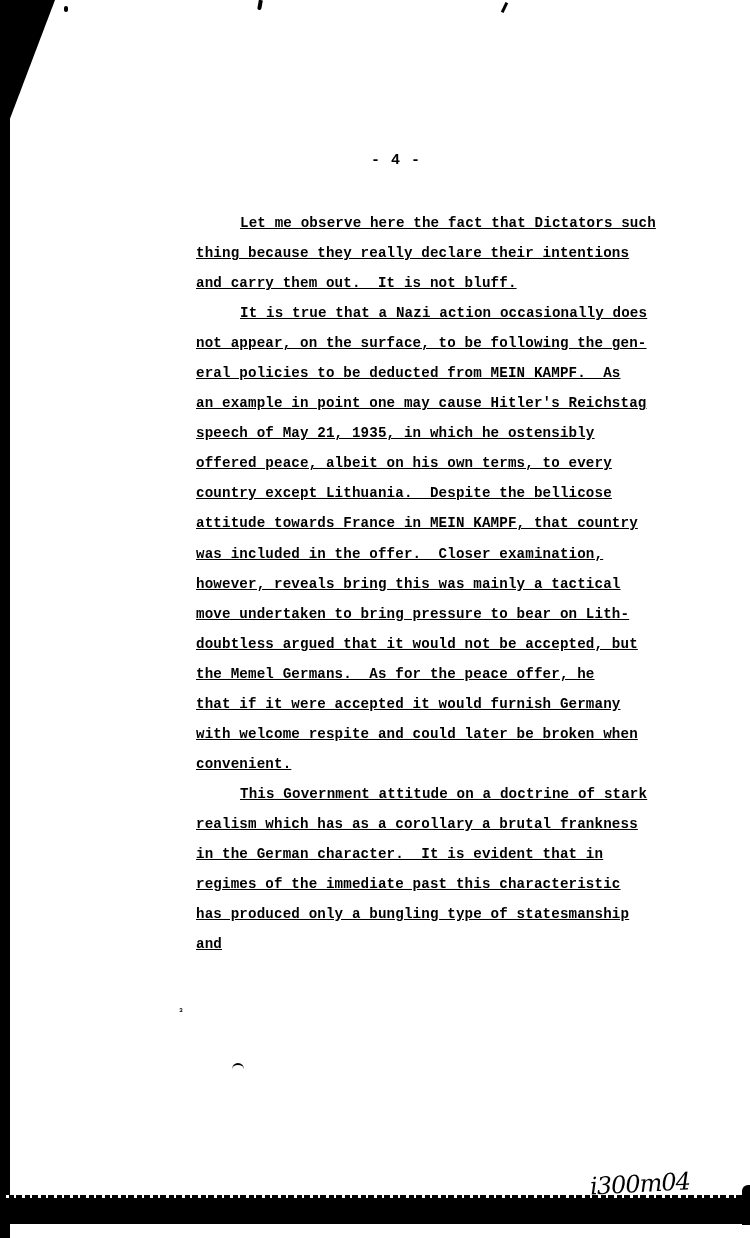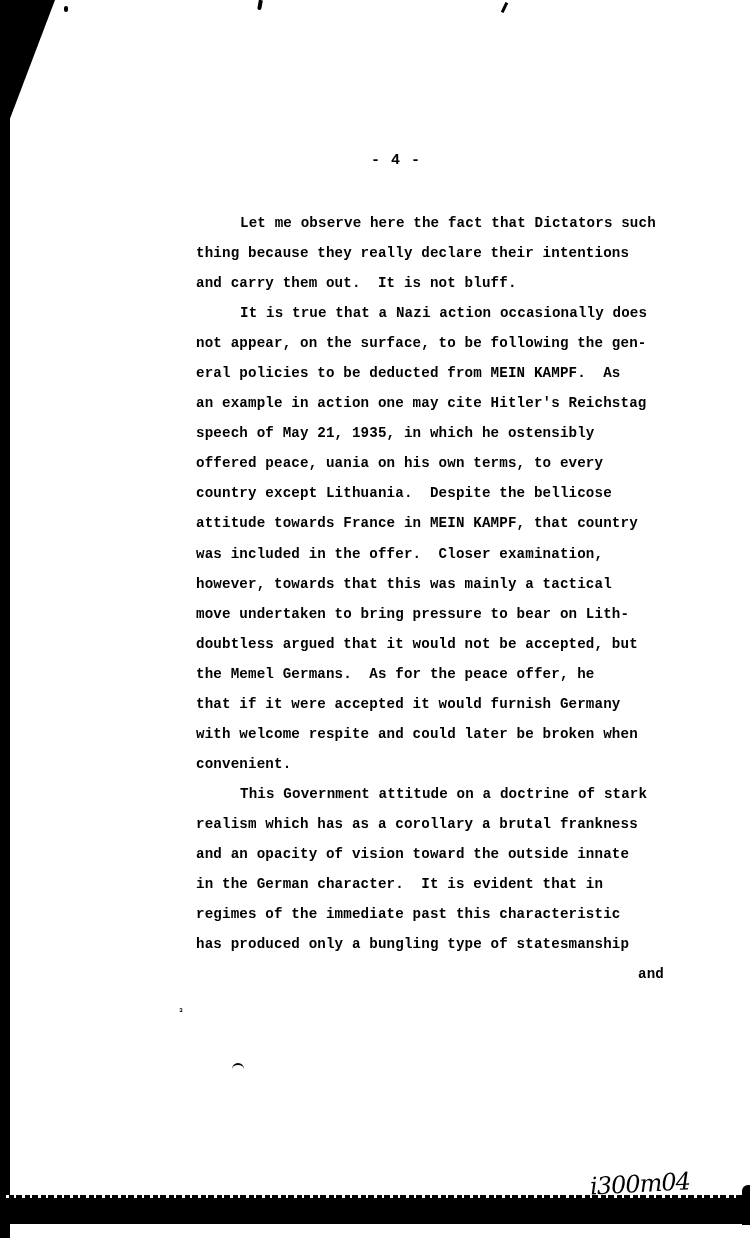--- a/index.html
+++ b/index.html
@@ -103,23 +103,24 @@
       top: 208px;
       width: 480px;
     }
     .line {
       height: 30.05px;
       line-height: 30px;
       font-size: 14.2px;
       font-weight: bold;
       white-space: pre;
       letter-spacing: 0.15px;
+      text-decoration: underline;
     }
     .line.indent { padding-left: 44px; }
-    .line.right { text-align: right; padding-right: 12px; }
+    .line.right { padding-right: 12px; }
     .margin-mark {
       position: absolute;
       left: 178px;
       top: 1003px;
       font-size: 10px;
       font-weight: bold;
     }
     .stray-mark {
       position: absolute;
       left: 232px;
@@ -156,37 +157,36 @@
 
 <div class="body-text">
 
   <div class="line indent">Let me observe here the fact that Dictators such</div>
   <div class="line">thing because they really declare their intentions</div>
   <div class="line">and carry them out.  It is not bluff.</div>
 
   <div class="line indent">It is true that a Nazi action occasionally does</div>
   <div class="line">not appear, on the surface, to be following the gen-</div>
   <div class="line">eral policies to be deducted from MEIN KAMPF.  As</div>
-  <div class="line">an example in action one may cite Hitler's Reichstag</div>
+  <div class="line">an example in point one may cause Hitler's Reichstag</div>
   <div class="line">speech of May 21, 1935, in which he ostensibly</div>
-  <div class="line">offered peace, uania on his own terms, to every</div>
+  <div class="line">offered peace, albeit on his own terms, to every</div>
   <div class="line">country except Lithuania.  Despite the bellicose</div>
   <div class="line">attitude towards France in MEIN KAMPF, that country</div>
   <div class="line">was included in the offer.  Closer examination,</div>
-  <div class="line">however, towards that this was mainly a tactical</div>
+  <div class="line">however, reveals bring this was mainly a tactical</div>
   <div class="line">move undertaken to bring pressure to bear on Lith-</div>
   <div class="line">doubtless argued that it would not be accepted, but</div>
   <div class="line">the Memel Germans.  As for the peace offer, he</div>
   <div class="line">that if it were accepted it would furnish Germany</div>
   <div class="line">with welcome respite and could later be broken when</div>
   <div class="line">convenient.</div>
 
   <div class="line indent">This Government attitude on a doctrine of stark</div>
   <div class="line">realism which has as a corollary a brutal frankness</div>
-  <div class="line">and an opacity of vision toward the outside innate</div>
   <div class="line">in the German character.  It is evident that in</div>
   <div class="line">regimes of the immediate past this characteristic</div>
   <div class="line">has produced only a bungling type of statesmanship</div>
 
   <div class="line right">and</div>
 </div>
 
 <div class="margin-mark">₃</div>
 <div class="stray-mark"></div>
 

